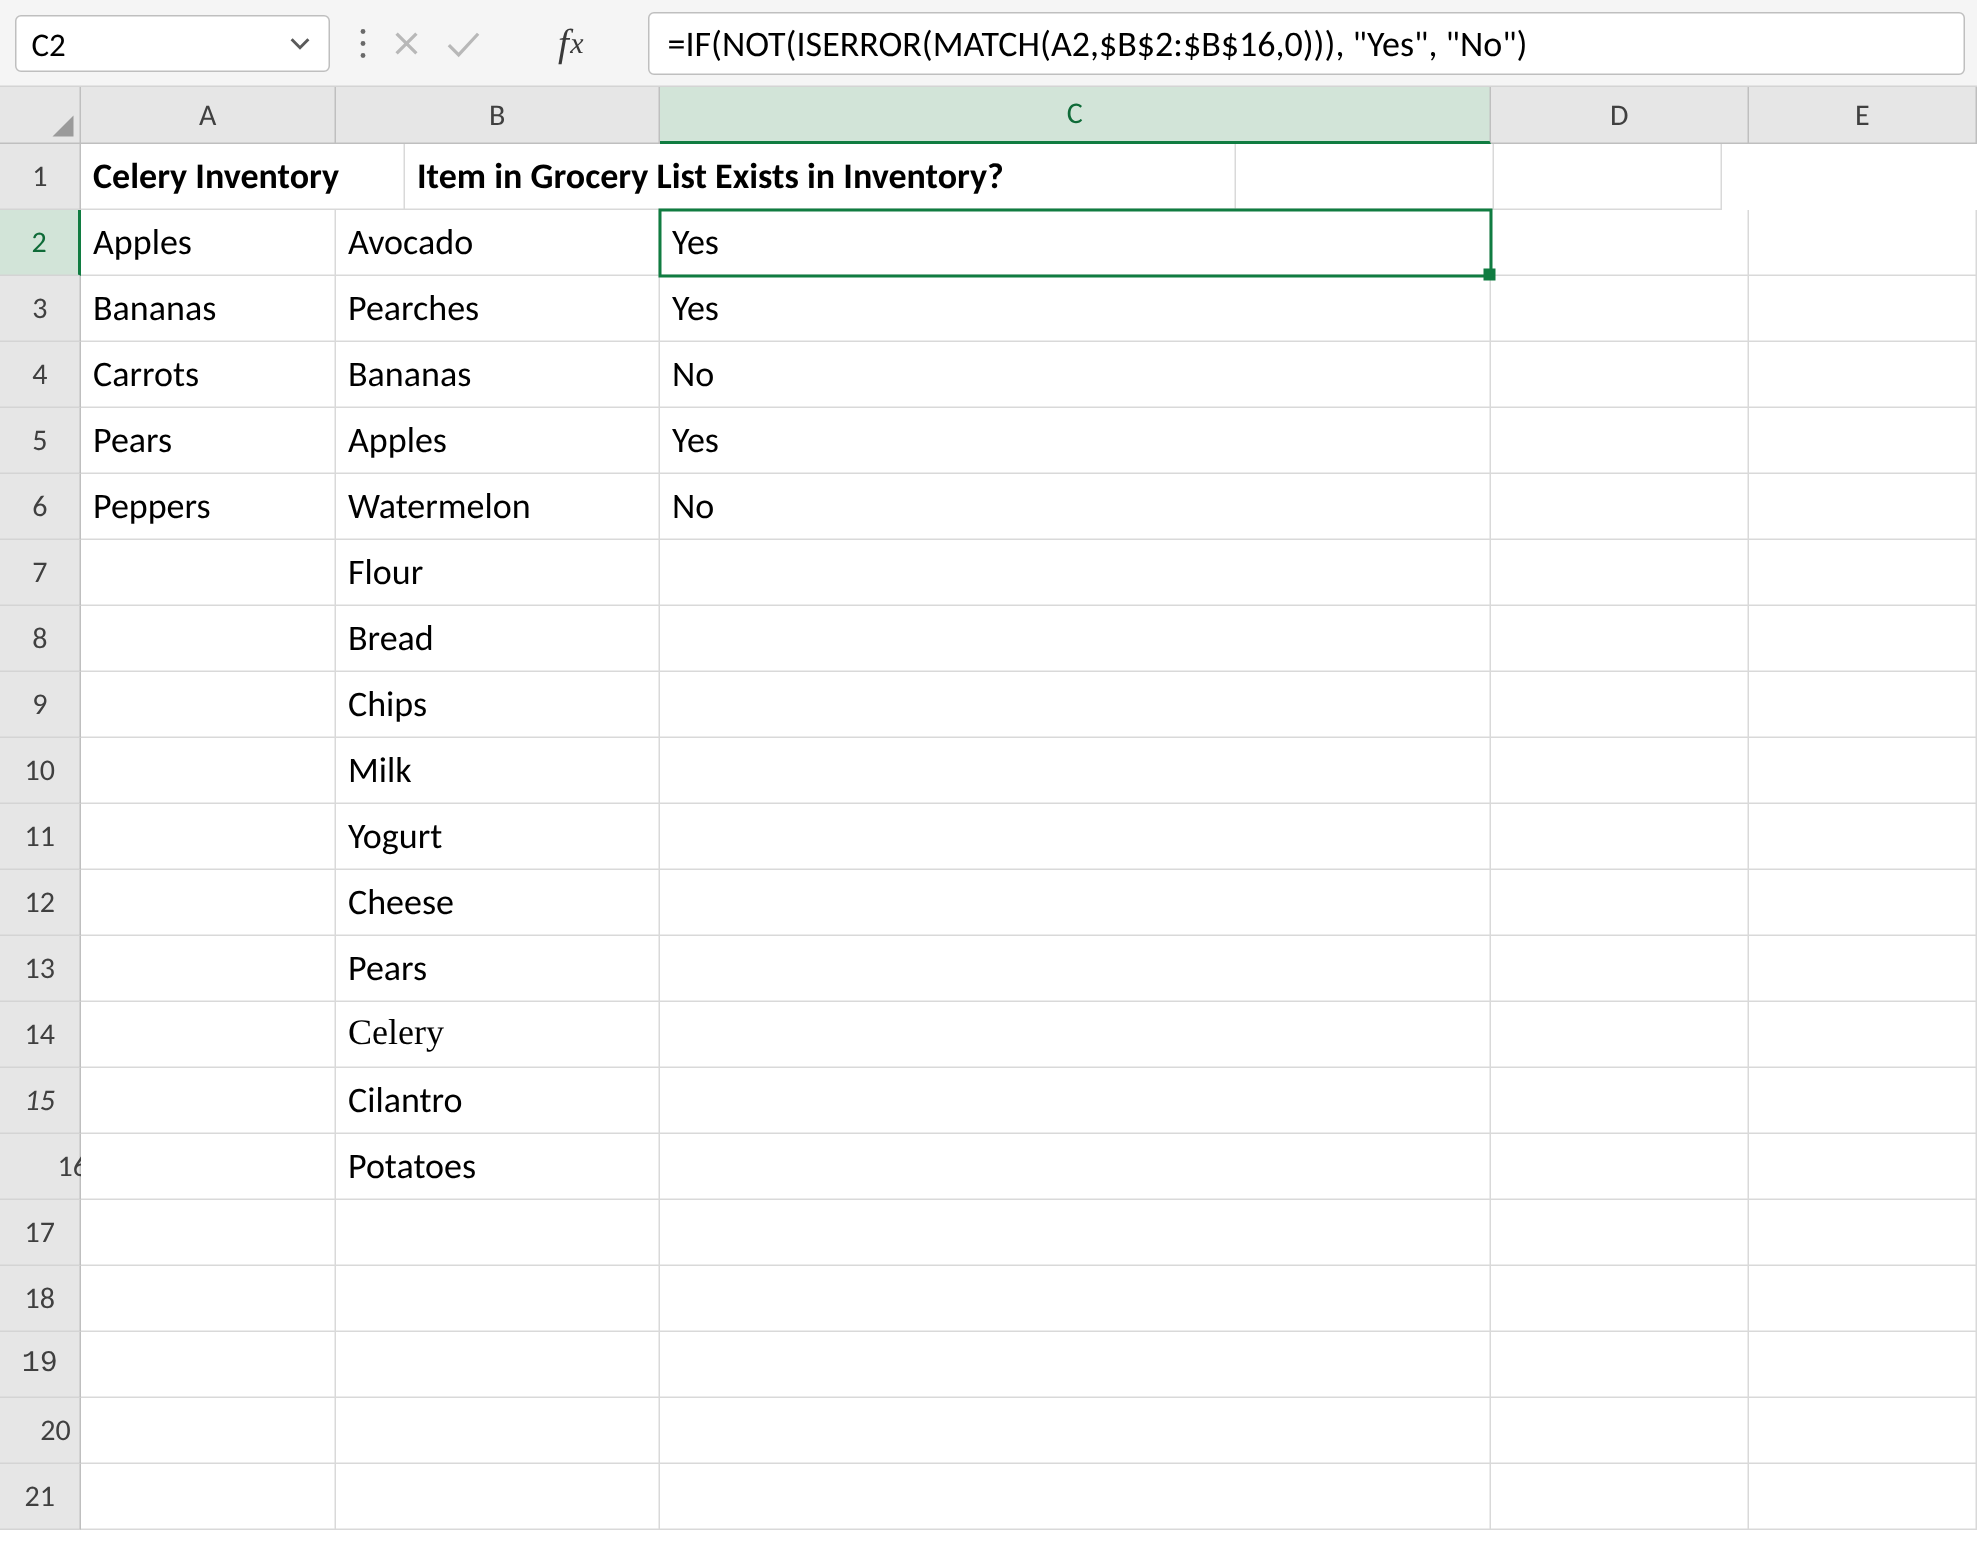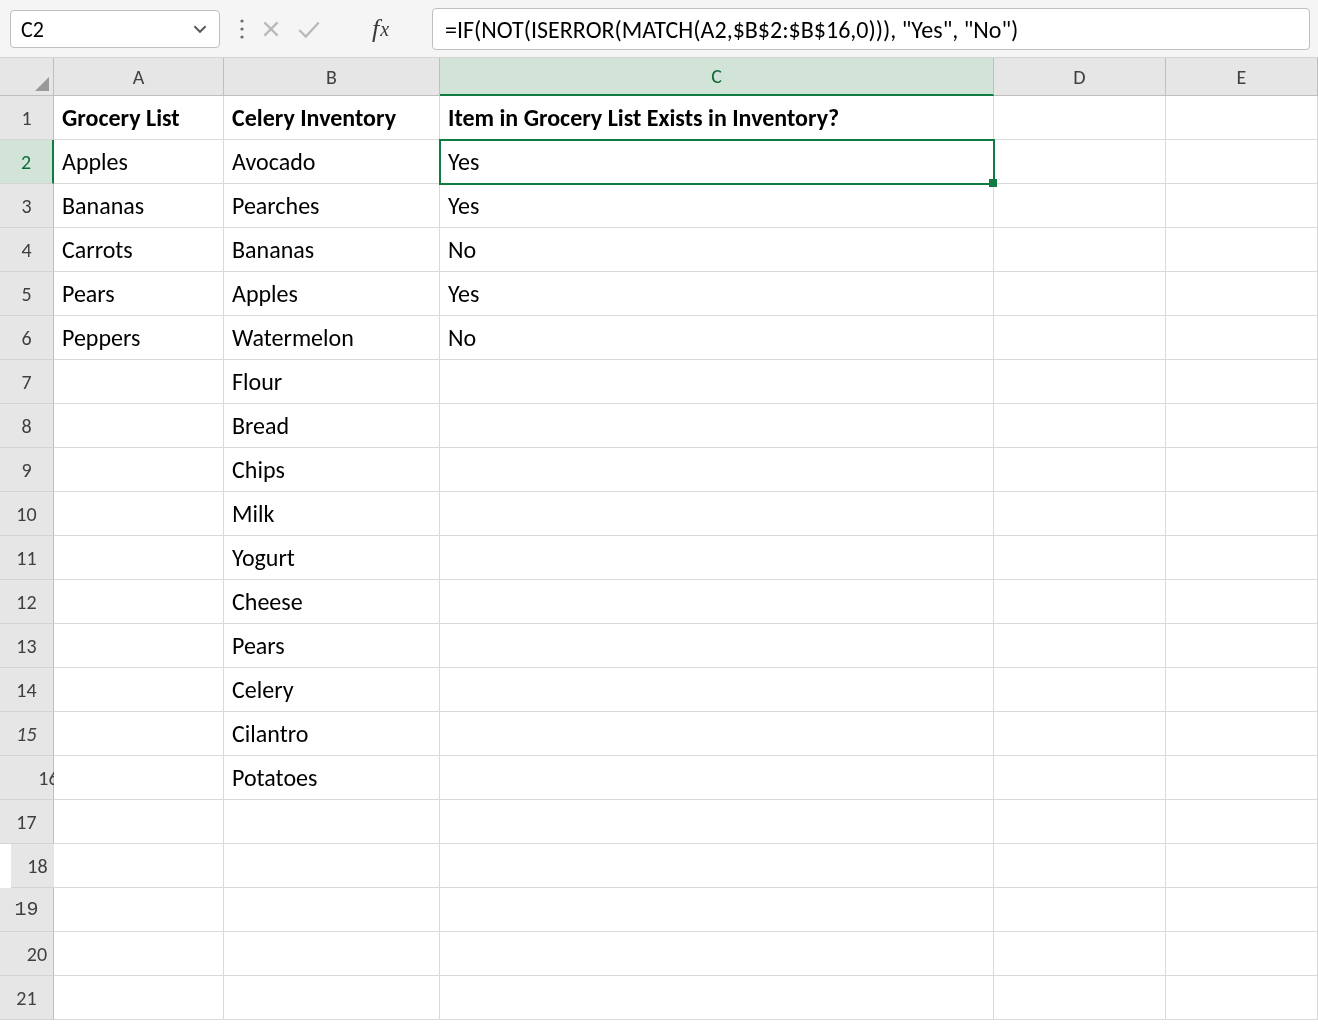--- a/index.html
+++ b/index.html
@@ -253,29 +253,28 @@
       <div class="rowhdr" style="height: 44px;">8</div>
       <div class="rowhdr" style="height: 44px;">9</div>
       <div class="rowhdr" style="height: 44px;">10</div>
       <div class="rowhdr" style="height: 44px;">11</div>
       <div class="rowhdr" style="height: 44px;">12</div>
       <div class="rowhdr" style="height: 44px;">13</div>
       <div class="rowhdr" style="height: 44px;">14</div>
       <div class="rowhdr" style="height: 44px; font-style: italic;">15</div>
       <div class="rowhdr" style="height: 44px; padding-left: 44px;">16</div>
       <div class="rowhdr" style="height: 44px;">17</div>
-      <div class="rowhdr" style="height: 44px; margin-left: 11px;">18</div>
+      <div class="rowhdr" style="height: 44px;">18</div>
       <div class="rowhdr" style="height: 44px; font-family: Liberation Mono, monospace;">19</div>
       <div class="rowhdr" style="height: 44px; padding-left: 21px;">20</div>
       <div class="rowhdr" style="height: 44px;">21</div>
     </div>
 
   <div class="cells" id="cells">
       <div class="cellrow">
-        <div class="cell bold" style="width: 170px; height: 44px;">Grocery List</div>
         <div class="cell bold" style="width: 216px; height: 44px;">Celery Inventory</div>
         <div class="cell bold" style="width: 554px; height: 44px;">Item in Grocery List Exists in Inventory?</div>
         <div class="cell bold" style="width: 172px; height: 44px;"></div>
         <div class="cell bold" style="width: 152px; height: 44px;"></div>
       </div>
       <div class="cellrow">
         <div class="cell" style="width: 170px; height: 44px;">Apples</div>
         <div class="cell" style="width: 216px; height: 44px;">Avocado</div>
         <div class="cell" style="width: 554px; height: 44px;">Yes</div>
         <div class="cell" style="width: 172px; height: 44px;"></div>
@@ -353,21 +352,21 @@
       </div>
       <div class="cellrow">
         <div class="cell" style="width: 170px; height: 44px;"></div>
         <div class="cell" style="width: 216px; height: 44px;">Pears</div>
         <div class="cell" style="width: 554px; height: 44px;"></div>
         <div class="cell" style="width: 172px; height: 44px;"></div>
         <div class="cell" style="width: 152px; height: 44px;"></div>
       </div>
       <div class="cellrow">
         <div class="cell" style="width: 170px; height: 44px;"></div>
-        <div class="cell" style="width: 216px; height: 44px;">Celery</div>
+        <div class="cell" style="width: 216px; height: 44px; font-family: Liberation Serif, serif;">Celery</div>
         <div class="cell" style="width: 554px; height: 44px;"></div>
         <div class="cell" style="width: 172px; height: 44px;"></div>
         <div class="cell" style="width: 152px; height: 44px;"></div>
       </div>
       <div class="cellrow">
         <div class="cell" style="width: 170px; height: 44px;"></div>
         <div class="cell" style="width: 216px; height: 44px;">Cilantro</div>
         <div class="cell" style="width: 554px; height: 44px;"></div>
         <div class="cell" style="width: 172px; height: 44px;"></div>
         <div class="cell" style="width: 152px; height: 44px;"></div>

